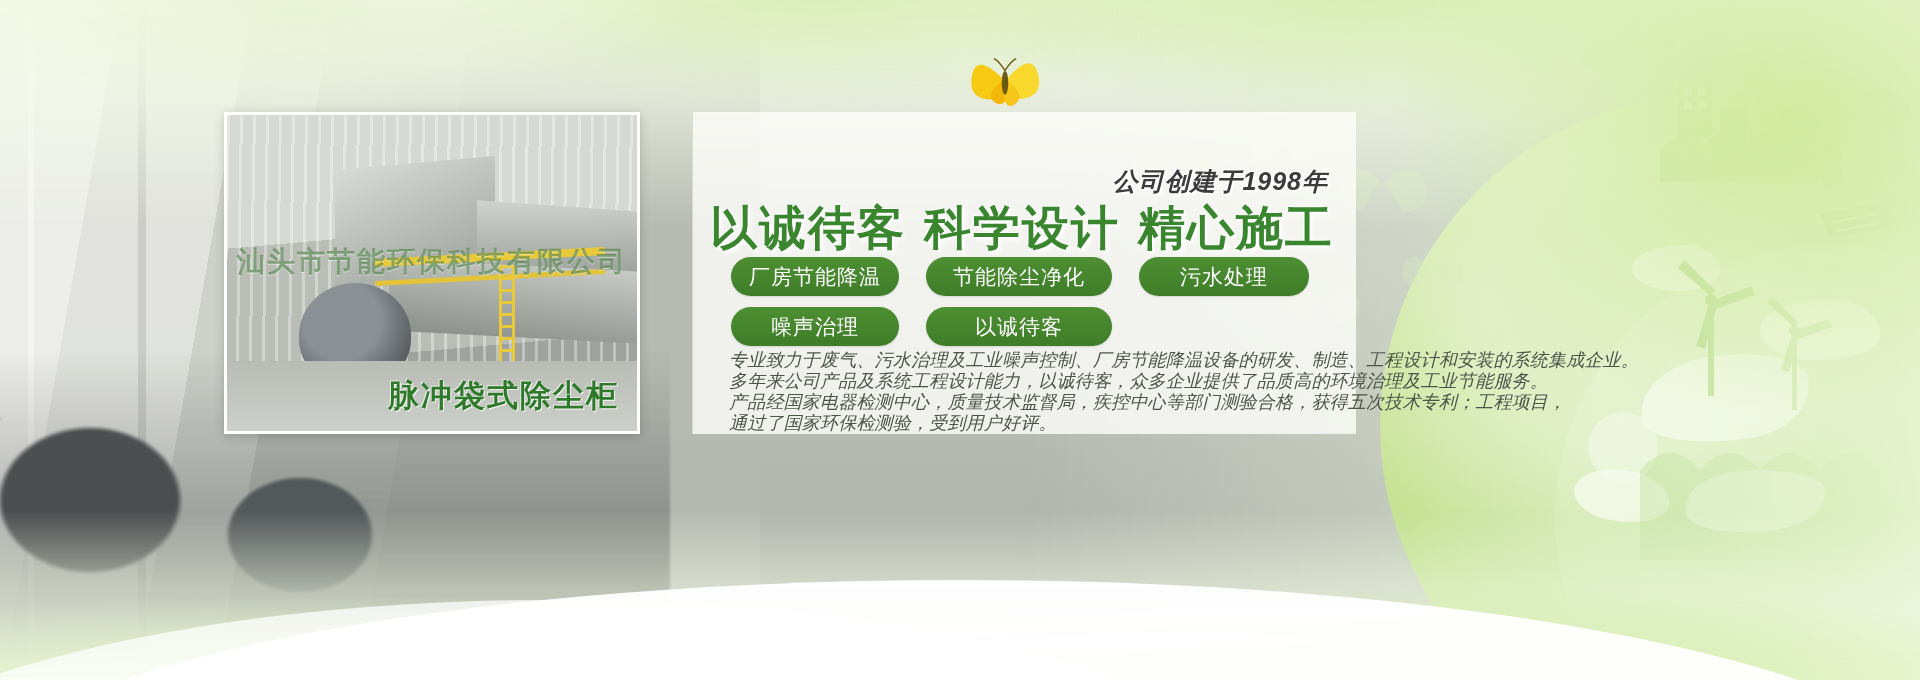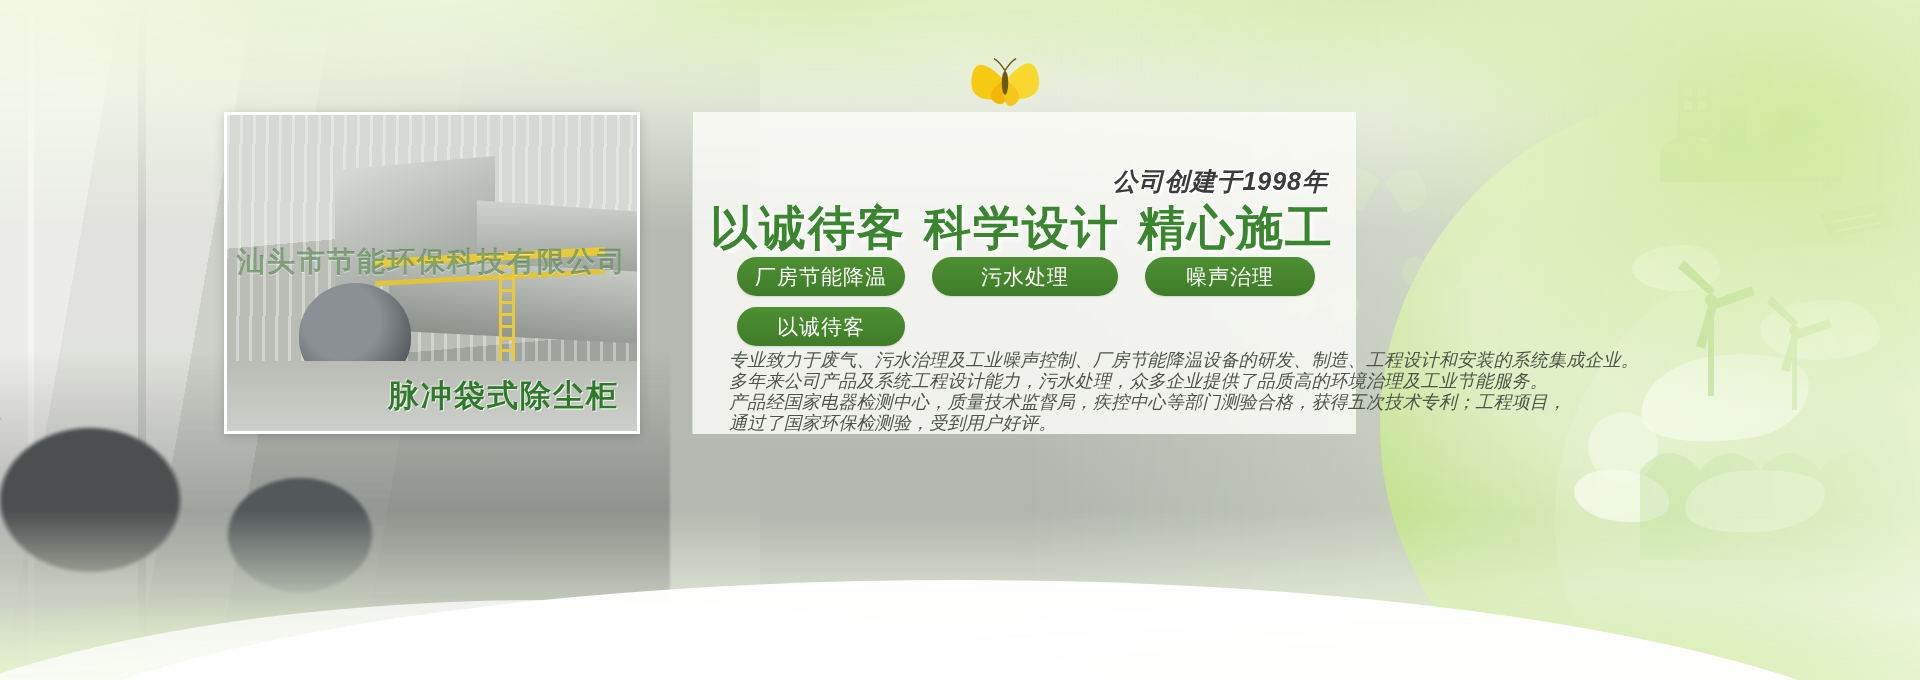--- a/index.html
+++ b/index.html
@@ -203,21 +203,21 @@
     text-shadow:
       2px 2px 0 rgba(255,255,255,.95),
       -1px -1px 0 rgba(255,255,255,.7),
       3px 3px 5px rgba(255,255,255,.8);
   }
   .headline .seg{ display:inline-block; margin-left:18px; }
   .headline .seg:first-child{ margin-left:0;text-align:center; }
 
   
   .tags{
-    position:absolute; left:44px; top:145px; width:608px;
+    position:absolute; left:38px; top:145px; width:608px;
     display:grid;
     grid-template-columns:168px 186px 170px;
     grid-auto-rows:39px;
     column-gap:27px; row-gap:11px;
   }
   .pill{
     border-radius:20px;
     background:linear-gradient(180deg,#4d8f32 0%, #3f7d29 100%);
     color:#ffffff;
     font-size:21px; letter-spacing:1px;
@@ -392,27 +392,28 @@
   <div class="content-card">
 
     <div class="founded">公司创建于1998年</div>
 
     <div class="headline">
       <span class="seg">以诚待客</span><span class="seg">科学设计</span><span class="seg">精心施工</span>
     </div>
 
     <div class="tags">
       <div class="pill">厂房节能降温</div>
+      <div class="pill">节能除尘净化</div>
       <div class="pill">污水处理</div>
       <div class="pill">噪声治理</div>
       <div class="pill">以诚待客</div>
     </div>
 
     <div class="desc">
       <p>专业致力于废气、污水治理及工业噪声控制、厂房节能降温设备的研发、制造、工程设计和安装的系统集成企业。</p>
-      <p>多年来公司产品及系统工程设计能力，污水处理，众多企业提供了品质高的环境治理及工业节能服务。</p>
+      <p>多年来公司产品及系统工程设计能力，以诚待客，众多企业提供了品质高的环境治理及工业节能服务。</p>
       <p>产品经国家电器检测中心，质量技术监督局，疾控中心等部门测验合格，获得五次技术专利；工程项目，</p>
       <p>通过了国家环保检测验，受到用户好评。</p>
     </div>
 
   </div>
 
 </div>
 
 </body></html>

